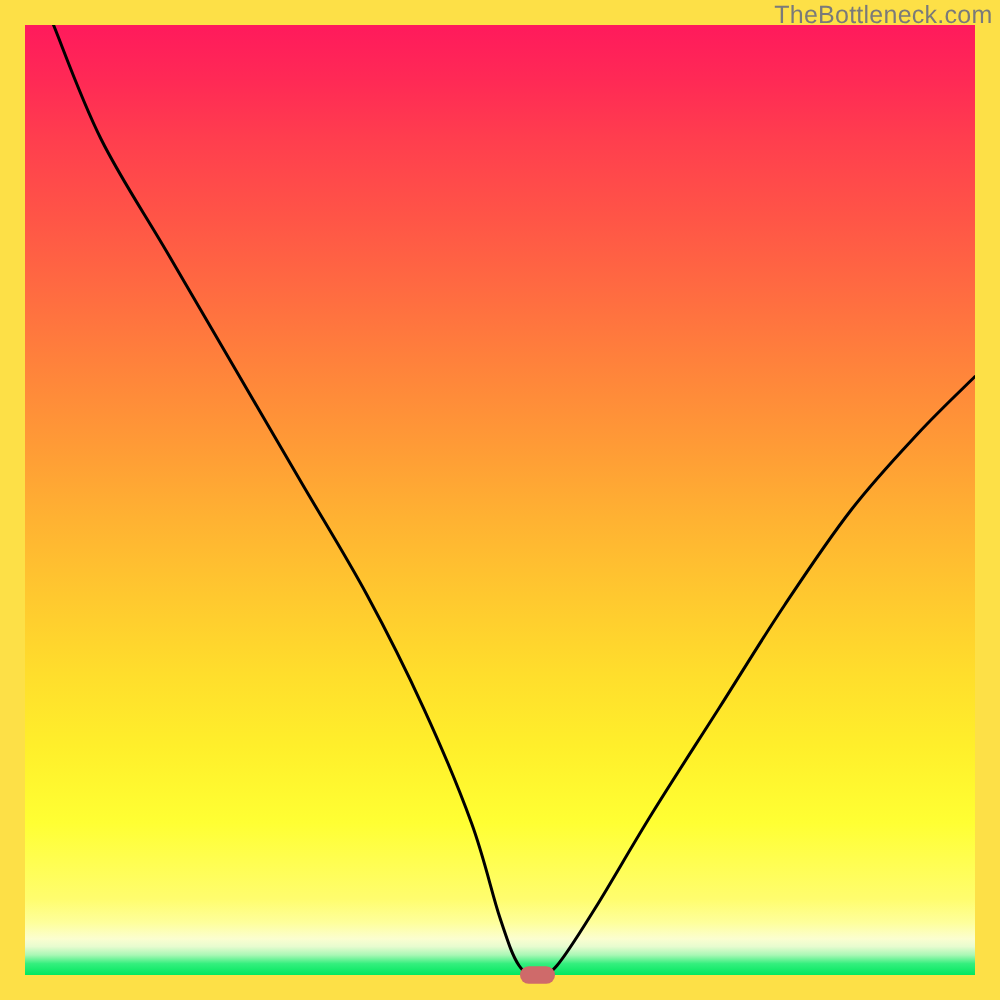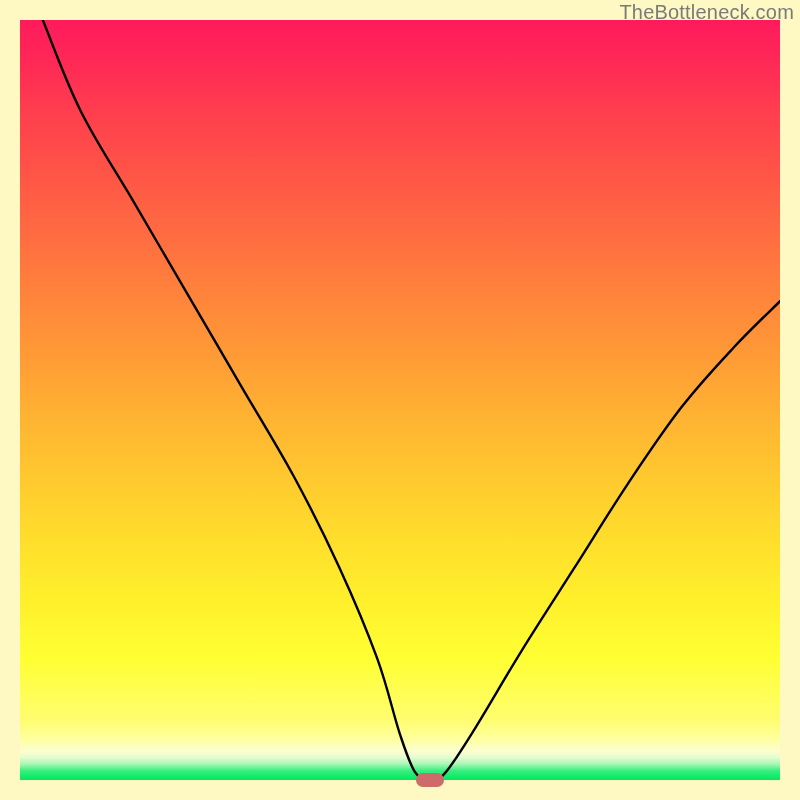--- a/index.html
+++ b/index.html
@@ -8,21 +8,21 @@
     width: 800px;
     height: 800px;
     background: #000;
     overflow: hidden;
     font-family: Arial, Helvetica, sans-serif;
   }
   .frame {
     position: relative;
     width: 800px;
     height: 800px;
-    background: #fef9c3;
+    background: #fde047;
   }
   .plot-area {
     position: absolute;
     left: 20px;
     top: 20px;
     width: 760px;
     height: 760px;
     background: linear-gradient(to top,
       #00e85f 0%,
       #35ef7e 1.2%,

